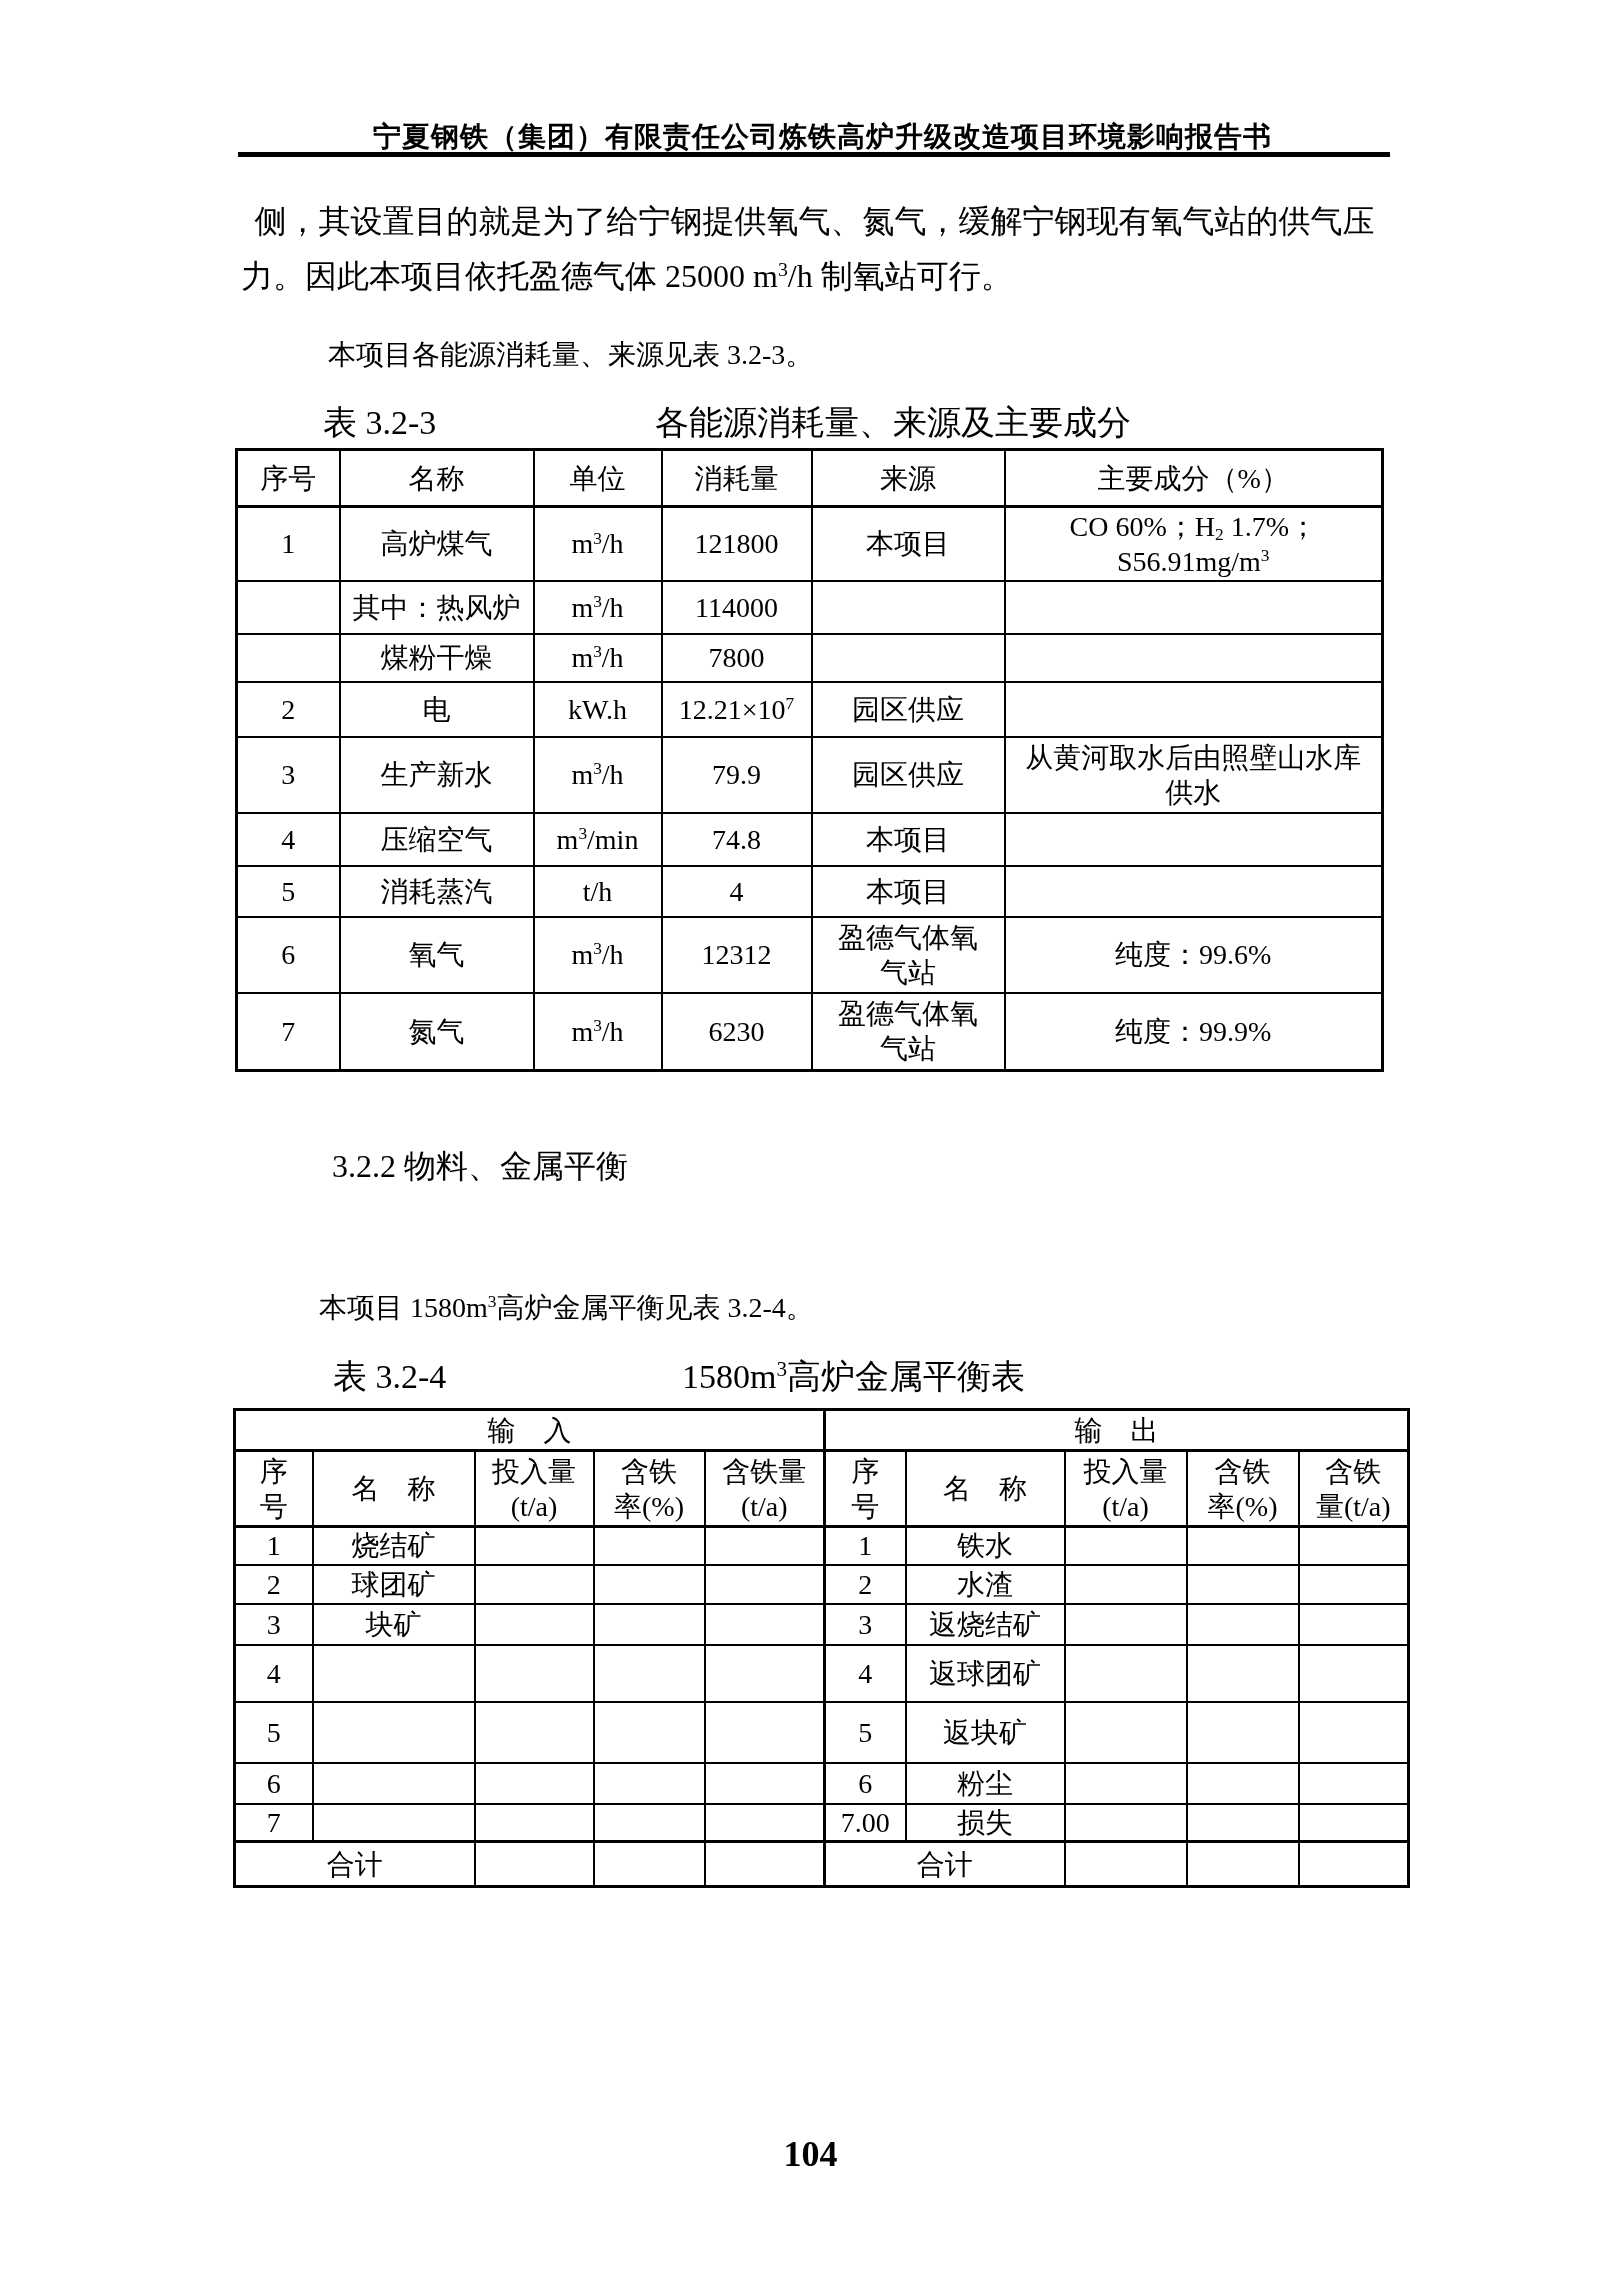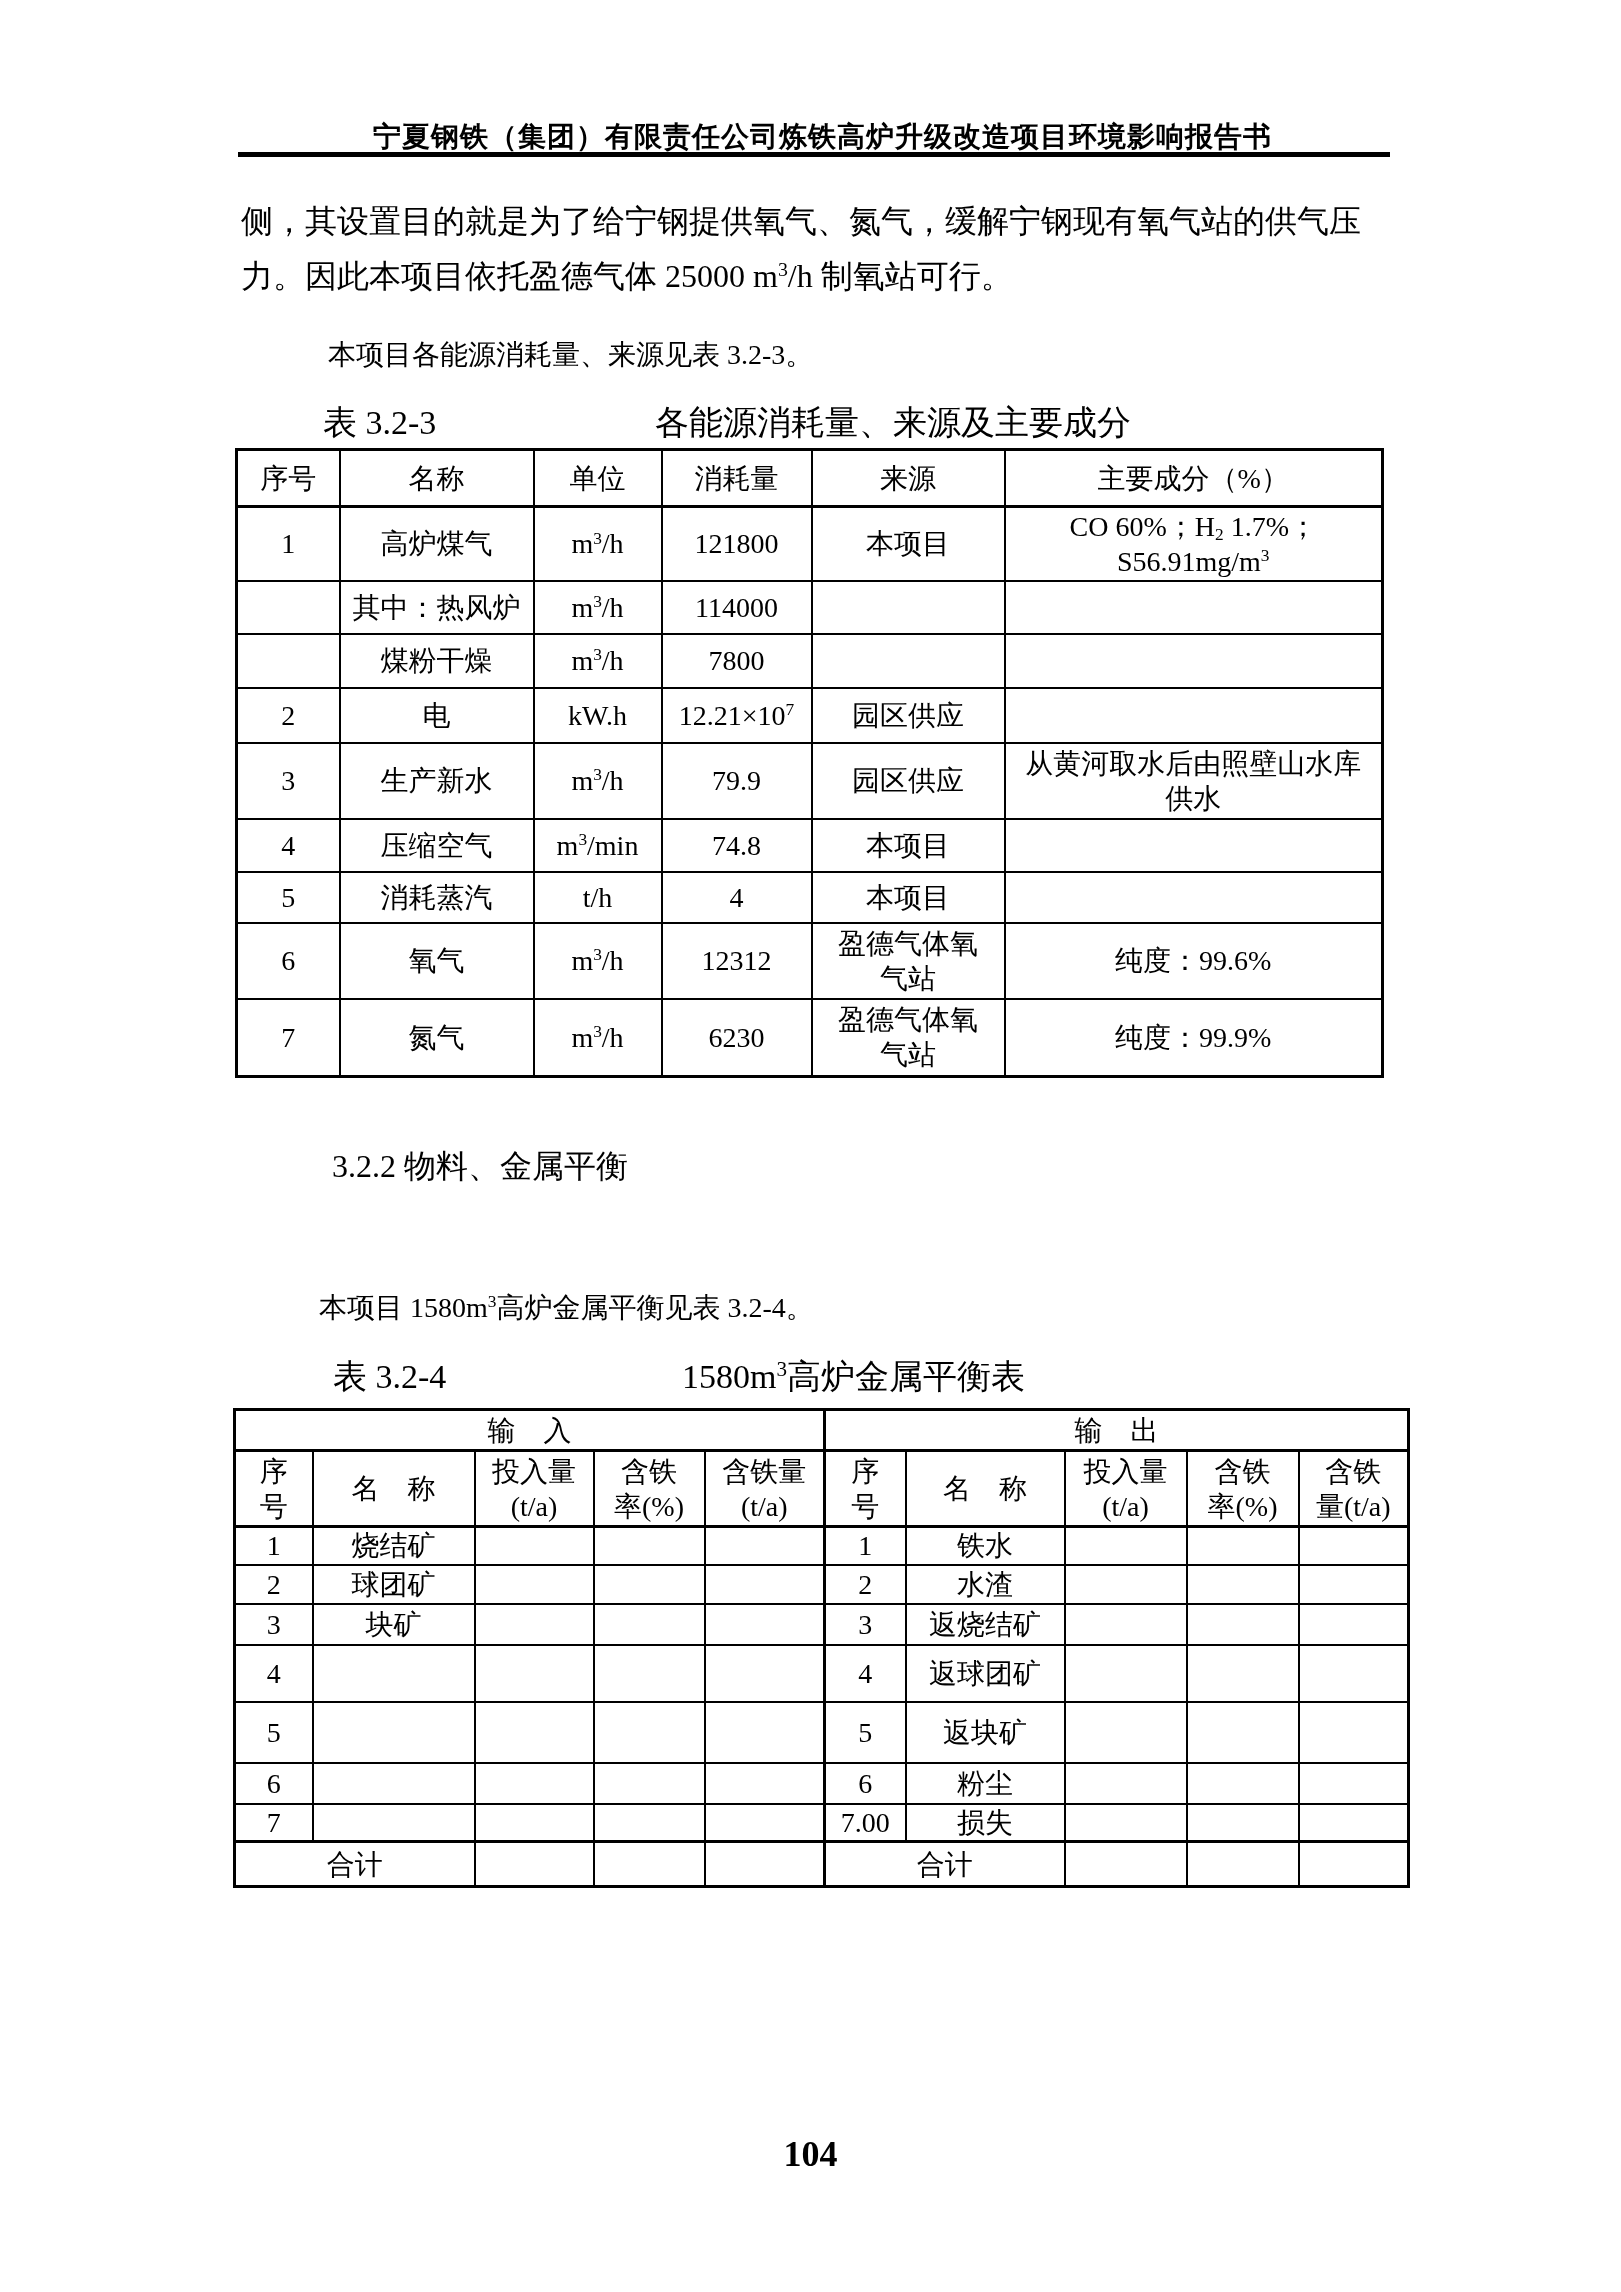--- a/index.html
+++ b/index.html
@@ -17,21 +17,21 @@
   .doc-header-title {
     top: 118px; left: 12px; width: 100%;
     text-align: center;
     font-size: 28px; font-weight: bold;
     letter-spacing: 1px;
   }
   .header-rule {
     top: 152px; left: 238px; width: 1152px; height: 4.9px;
     background: #000;
   }
-  .body-line { font-size: 32px; line-height: 39px; white-space: nowrap; }
+  .body-line { font-size: 32px; line-height: 39px; white-space: nowrap; text-align: center; }
   .line1 { top: 202px; left: 241px; width: 1147px; }
   .line2 { top: 257px; left: 241px; }
   .para-indent { font-size: 28px; white-space: nowrap; }
   .p2 { top: 336px; left: 328px; }
   .caption-label { font-size: 34px; white-space: nowrap; }
   .caption1-label { top: 400px; left: 323px; }
   .caption1-title { top: 400px; left: 655px; }
   .section-heading { top: 1145px; left: 332px; font-size: 32px; white-space: nowrap; }
   .p3 { top: 1224px; left: 319px; }
   .p4 { top: 1289px; left: 319px; }
@@ -107,21 +107,21 @@
       <td><span>CO 60%；H</span><span class="sub">2</span><span> 1.7%；</span><br><span>S56.91mg/m</span><span class="sup">3</span></td>
     </tr>
     <tr style="height:53px">
       <td></td>
       <td>其中：热风炉</td>
       <td><span>m</span><span class="sup">3</span><span>/h</span></td>
       <td><span>114000</span></td>
       <td></td>
       <td></td>
     </tr>
-    <tr style="height:54px">
+    <tr style="height:48px">
       <td></td>
       <td>煤粉干燥</td>
       <td><span>m</span><span class="sup">3</span><span>/h</span></td>
       <td><span>7800</span></td>
       <td></td>
       <td></td>
     </tr>
     <tr style="height:55px">
       <td>2</td>
       <td>电</td>

